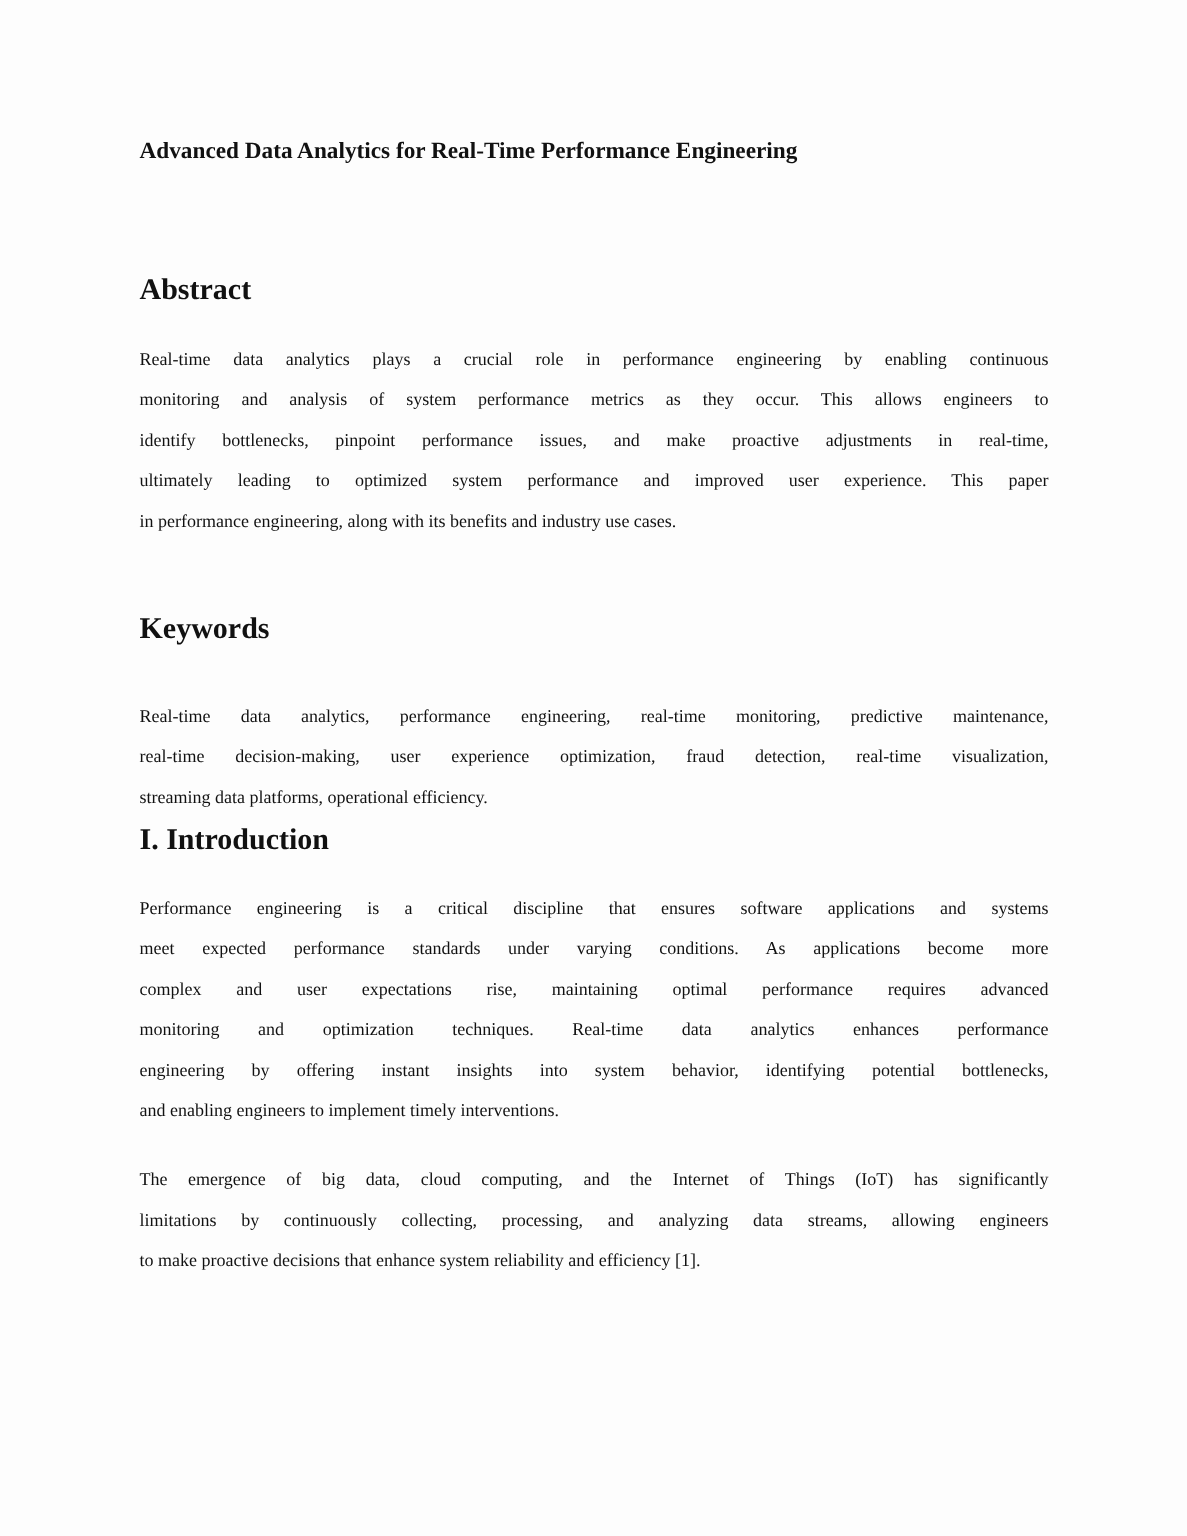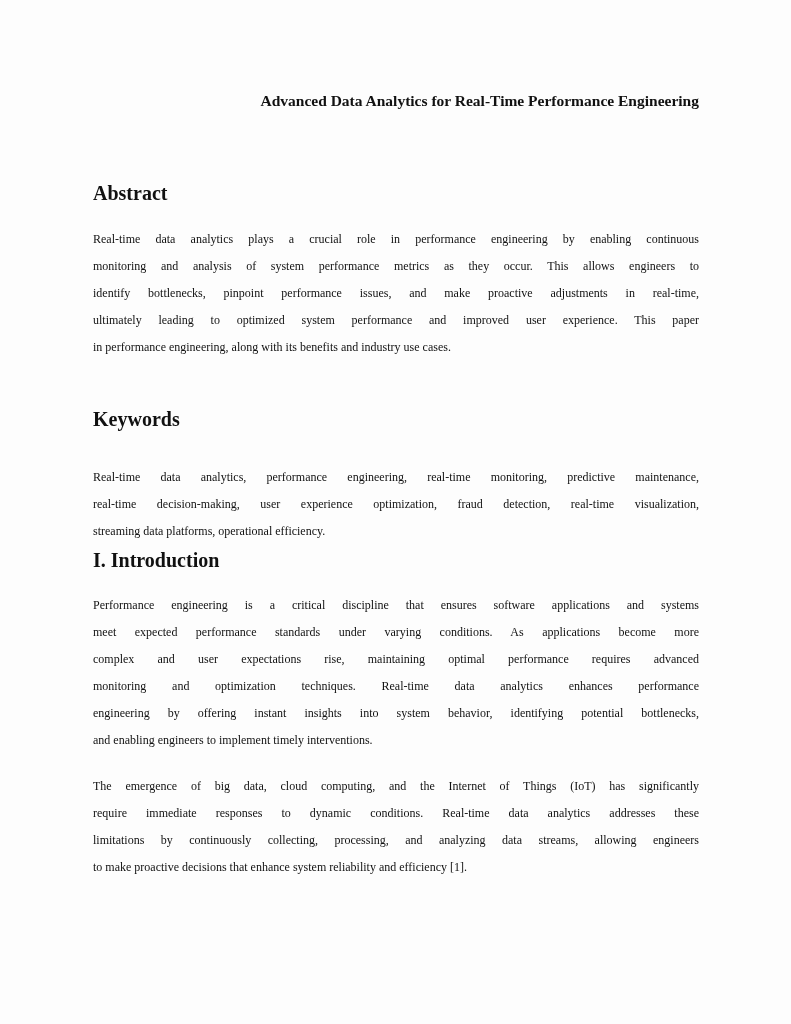--- a/index.html
+++ b/index.html
@@ -19,21 +19,21 @@
     position: absolute;
     left: 93px;
     top: 0;
     width: 606px;
   }
   .title {
     position: absolute;
     top: 91px;
     left: 0;
     width: 606px;
-    text-align: right;
+    text-align: left;
     font-weight: bold;
     font-size: 15.5px;
     line-height: 20px;
     margin: 0;
   }
   .heading {
     position: absolute;
     left: 0;
     margin: 0;
     font-weight: bold;
@@ -91,18 +91,17 @@
     <span class="ln">Performance engineering is a critical discipline that ensures software applications and systems</span>
     <span class="ln">meet expected performance standards under varying conditions. As applications become more</span>
     <span class="ln">complex and user expectations rise, maintaining optimal performance requires advanced</span>
     <span class="ln">monitoring and optimization techniques. Real-time data analytics enhances performance</span>
     <span class="ln">engineering by offering instant insights into system behavior, identifying potential bottlenecks,</span>
     <span class="ln last">and enabling engineers to implement timely interventions.</span>
   </p>
 
   <p class="para" style="top:773px;">
     <span class="ln">The emergence of big data, cloud computing, and the Internet of Things (IoT) has significantly</span>
-    <span class="ln">require immediate responses to dynamic conditions. Real-time data analytics addresses these</span>
     <span class="ln">limitations by continuously collecting, processing, and analyzing data streams, allowing engineers</span>
     <span class="ln last">to make proactive decisions that enhance system reliability and efficiency [1].</span>
   </p>
 
 </div>
 
 </body></html>

